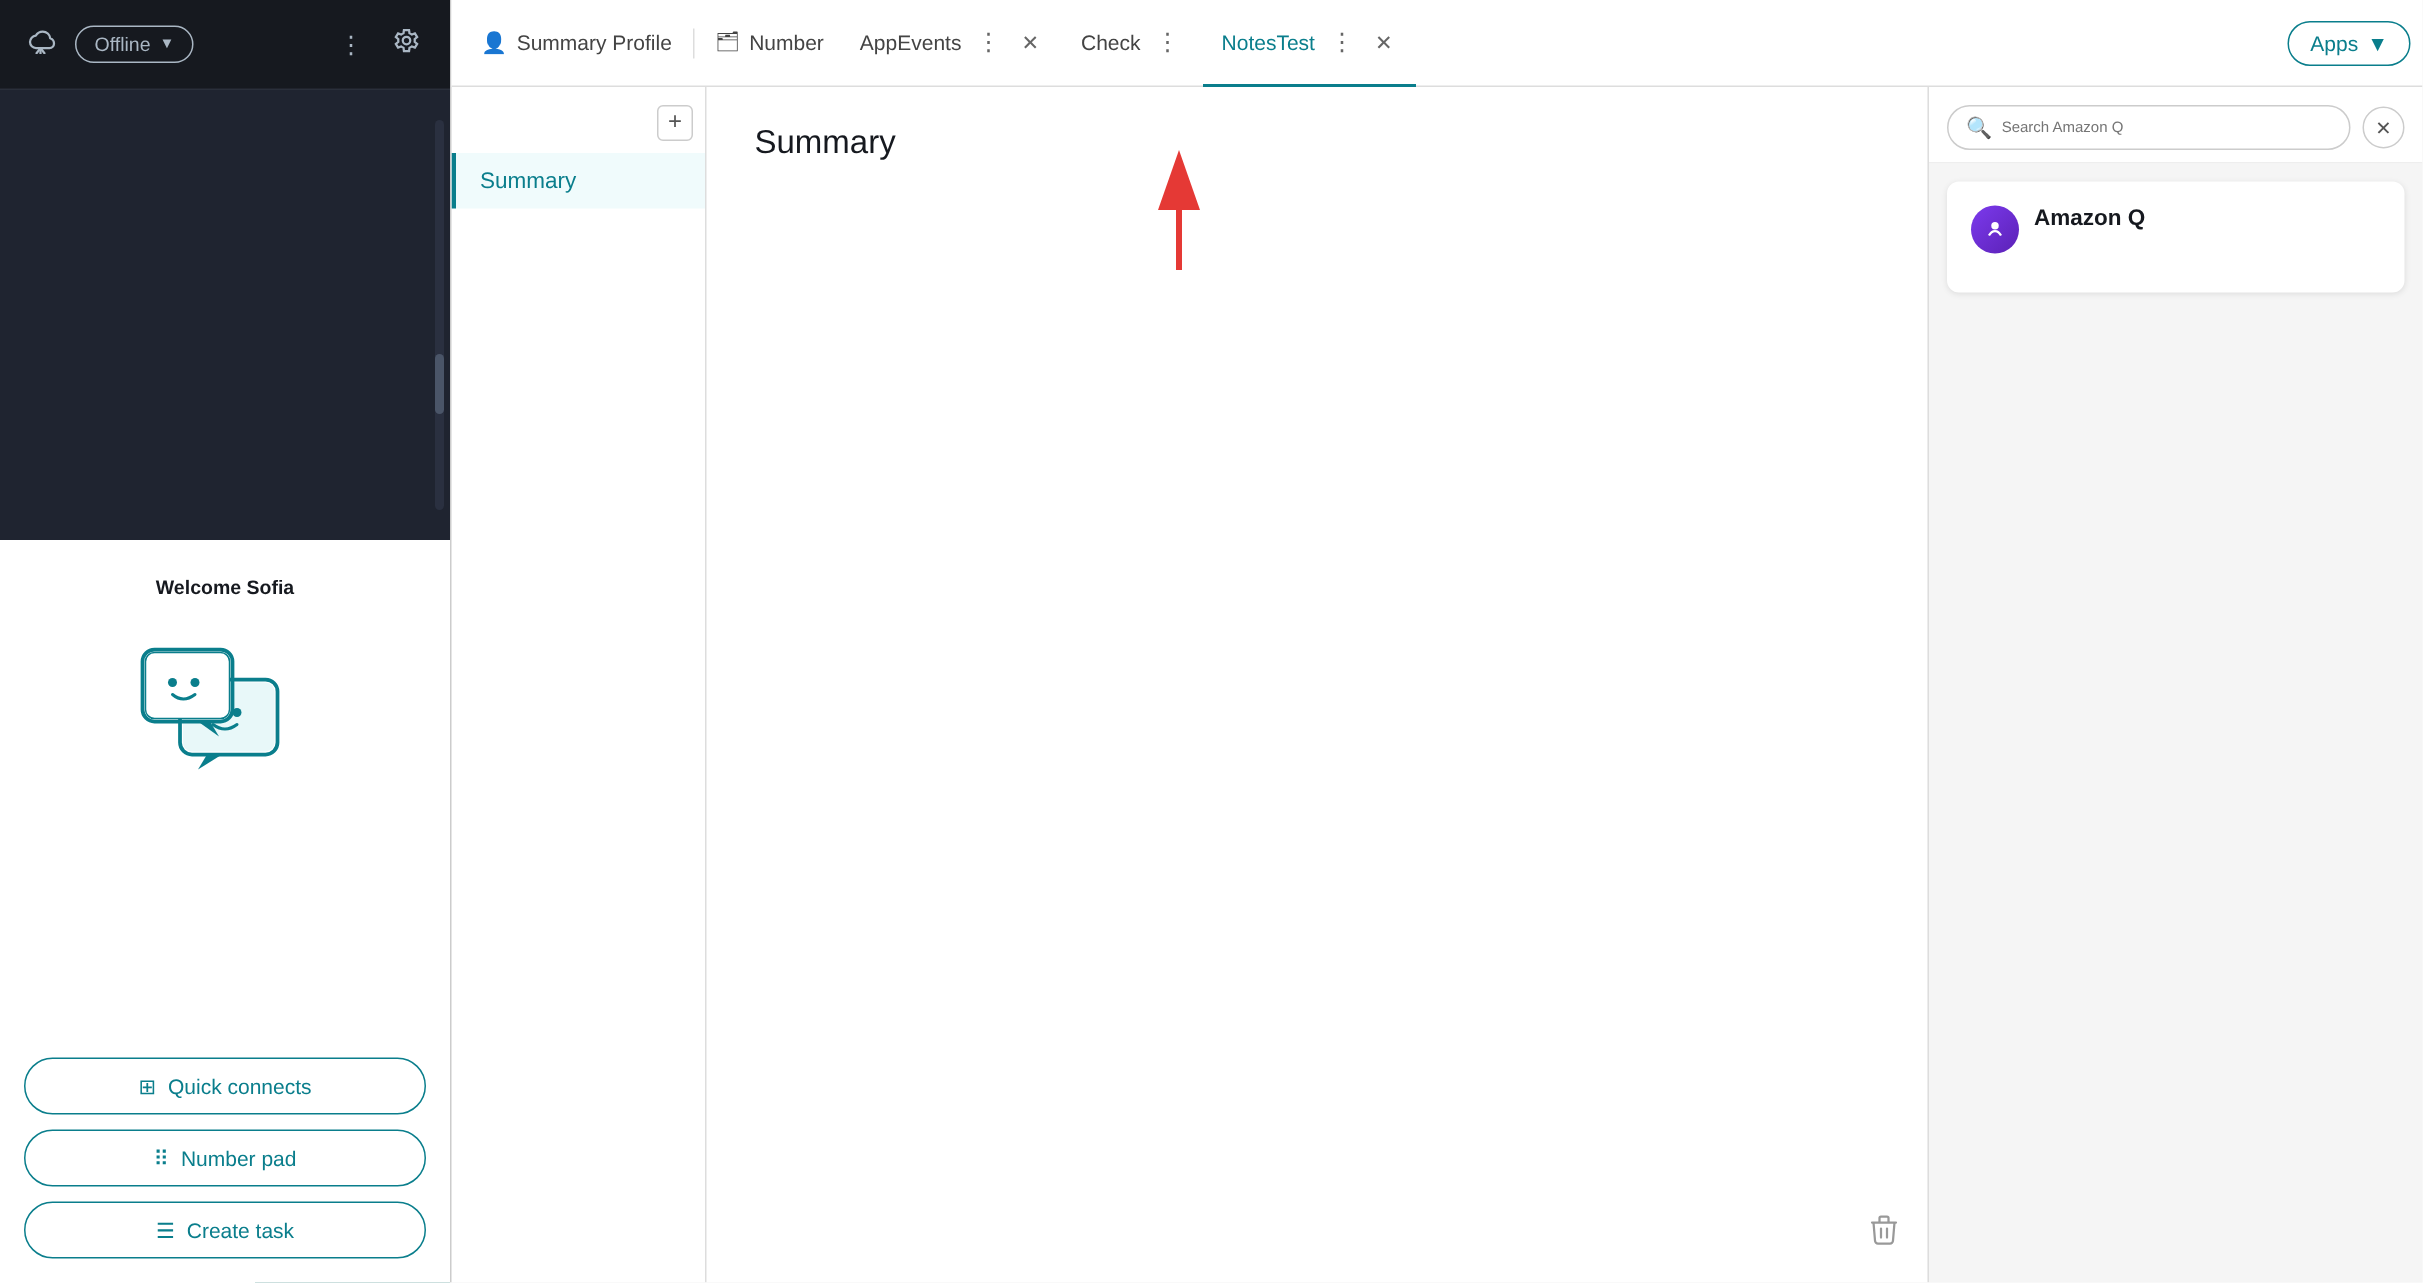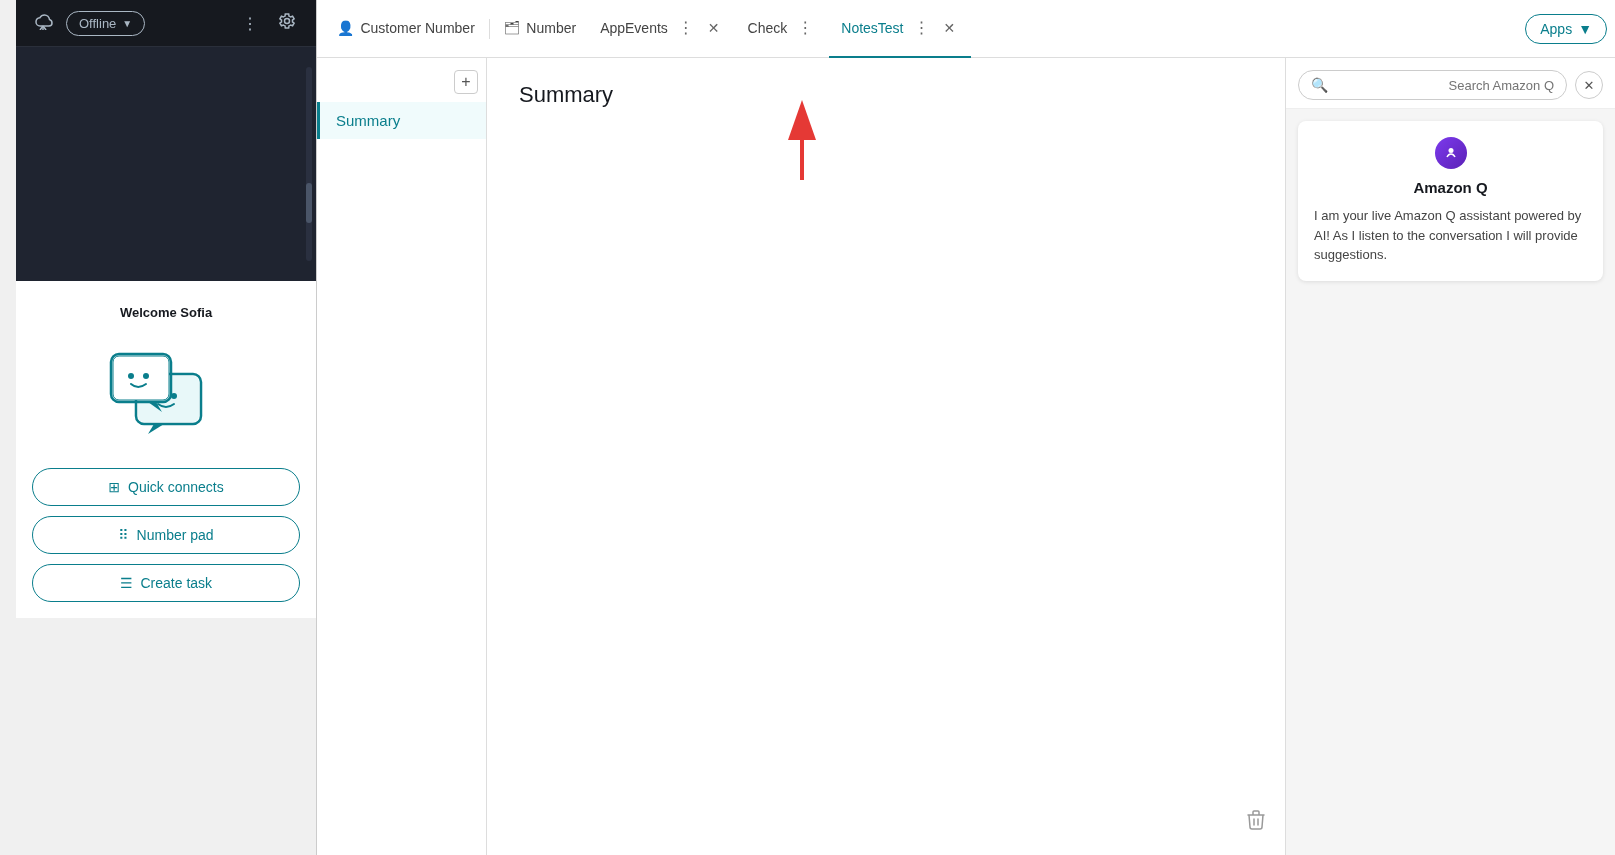--- a/index.html
+++ b/index.html
@@ -1,26 +1,25 @@
 <!DOCTYPE html>
 <html><head>
   <meta charset="utf-8">
   <style>
     * { box-sizing: border-box; margin: 0; padding: 0; }
     body { font-family: 'Amazon Ember', Arial, sans-serif; background: #f0f0f0; width: 1615px; height: 855px; overflow: hidden; display: flex; }
 
     
     .sidebar {
       width: 300px;
-      height: 618px;
+      height: 855px;
       background: #0f766e;
       display: flex;
       flex-direction: column;
       flex-shrink: 0;
-      margin-left: 16px;
     }
     .sidebar-header {
       height: 60px;
       background: #16191f;
       display: flex;
       align-items: center;
       padding: 0 16px;
       gap: 12px;
       border-bottom: 1px solid #2a2f3a;
     }
@@ -289,25 +288,24 @@
       align-items: center;
       border: 1.5px solid #ccc;
       border-radius: 20px;
       padding: 6px 12px;
       background: #fff;
       gap: 6px;
     }
     .search-input {
       border: none;
       outline: none;
-      font-size: 13px;
+      font-size: 10px;
       color: #737373;
       flex: 1;
       background: transparent;
-      text-align: right;
     }
     .close-panel-btn {
       width: 28px;
       height: 28px;
       border: 1.5px solid #ccc;
       border-radius: 50%;
       background: #fff;
       cursor: pointer;
       display: flex;
       align-items: center;
@@ -317,24 +315,22 @@
     }
     .amazon-q-card {
       margin: 12px;
       background: #fff;
       border-radius: 8px;
       padding: 16px;
       box-shadow: 0 1px 4px rgba(0,0,0,0.1);
     }
     .amazon-q-card-header {
       display: flex;
-      align-items: center;
       gap: 10px;
       margin-bottom: 10px;
-      flex-direction: column;
     }
     .amazon-q-avatar {
       width: 32px;
       height: 32px;
       border-radius: 50%;
       background: linear-gradient(135deg, #7c3aed, #5b21b6);
       display: flex;
       align-items: center;
       justify-content: center;
       color: #fff;
@@ -436,21 +432,21 @@
     </div>
   </div>
 </div>
 
 <div class="main-area">
 
   <div class="tab-bar">
 
     <div class="tab">
       <span style="color:#666; font-size:14px;">👤</span>
-      <span>Customer Number</span>
+      <span>Summary Profile</span>
     </div>
 
     <div class="tab-divider"></div>
 
     <div class="tab">
       <span style="font-size:13px;">🗂</span>
       <span>Number</span>
     </div>
 
     <div class="tab">
@@ -520,18 +516,17 @@
         <div class="amazon-q-card-header">
           <div class="amazon-q-avatar">
             <svg width="18" height="18" viewBox="0 0 18 18" fill="none">
               <circle cx="9" cy="9" r="8" fill="none"></circle>
               <path d="M5 13C6 11 7.5 10 9 10C10.5 10 12 11 13 13" stroke="#fff" stroke-width="1.5" fill="none"></path>
               <circle cx="9" cy="6.5" r="2.5" fill="#fff"></circle>
             </svg>
           </div>
           <span class="amazon-q-name">Amazon Q</span>
         </div>
-        <div class="amazon-q-desc">I am your live Amazon Q assistant powered by AI! As I listen to the conversation I will provide suggestions.</div>
       </div>
     </div>
 
   </div>
 </div>
 
 </body></html>

